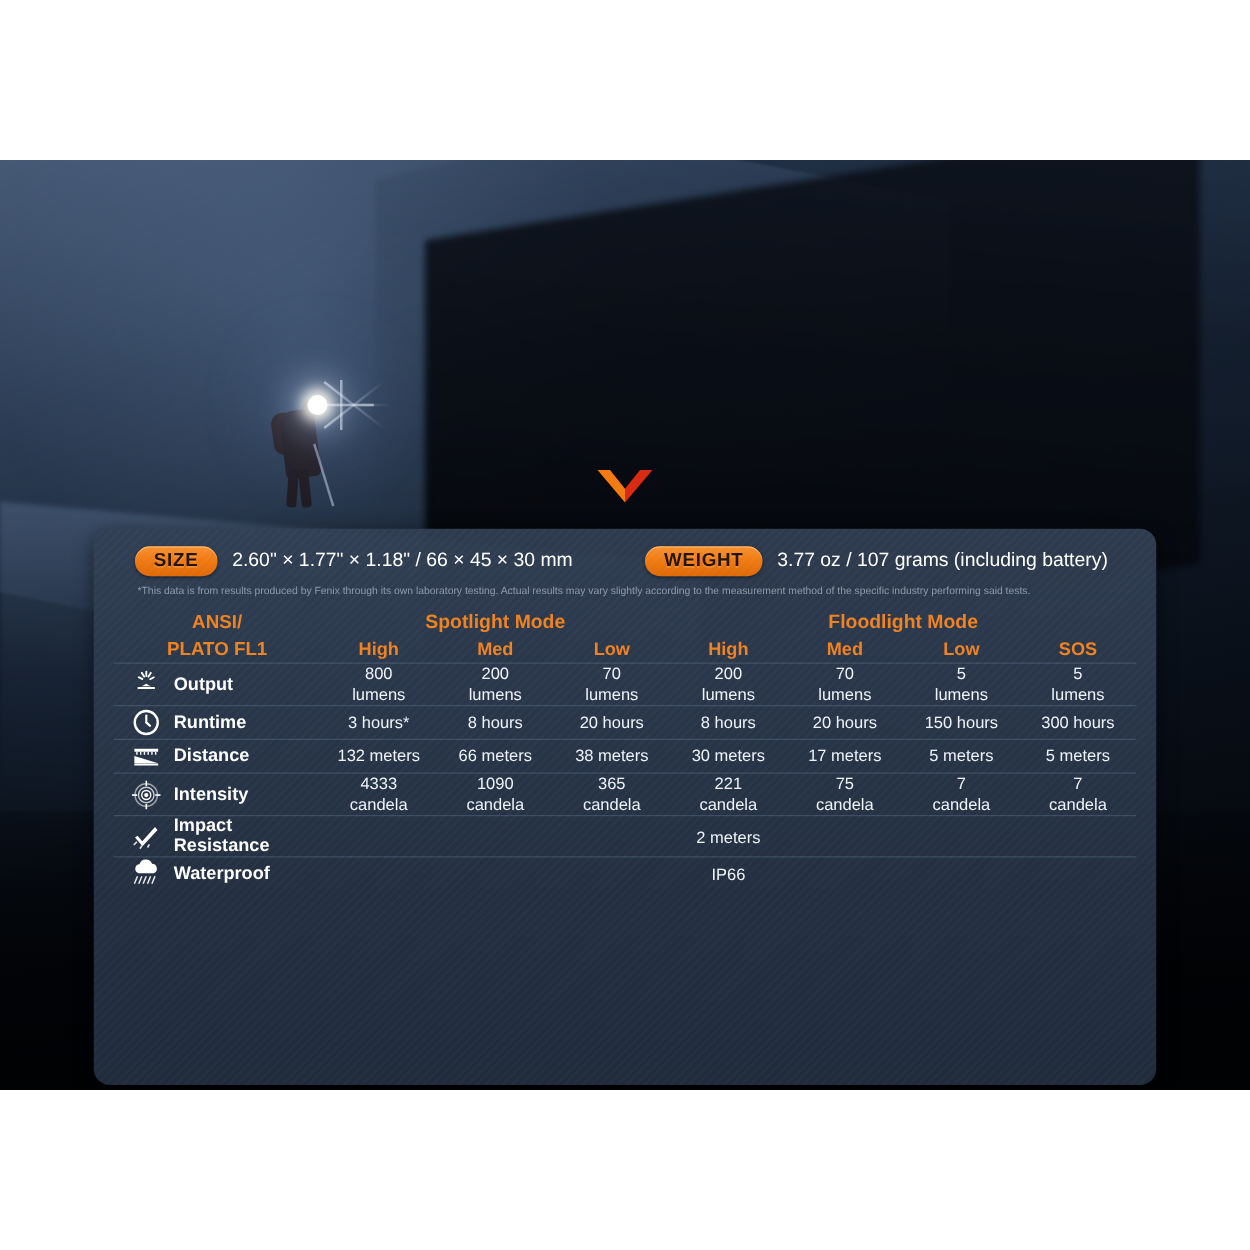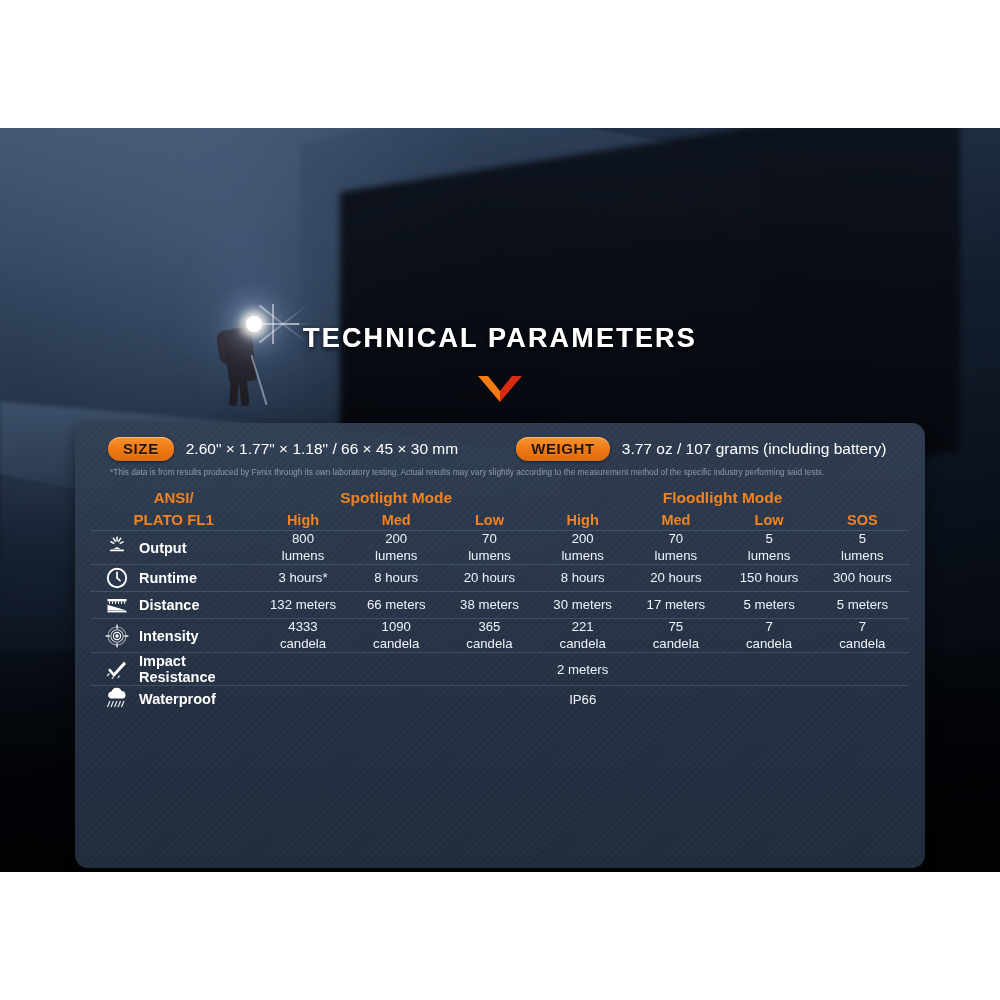--- a/index.html
+++ b/index.html
@@ -198,23 +198,20 @@
     <div class="pole"></div>
     <div class="lampray"></div>
     <div class="lampray r2"></div>
     <div class="lampray r3"></div>
     <div class="lampray r4"></div>
     <div class="lampray r5"></div>
     <div class="lampray r6"></div>
     <div class="lamp"></div>
   </div>
 
-  <div class="title-wrap">
-    <span class="title">TECHNICAL PARAMETERS</span>
-  </div>
 
   <div class="chevron-wrap">
     <span class="chevron">
       <svg width="44" height="26" viewBox="0 0 44 26">
         <polygon points="0,0 10,0 22,15 22,26" fill="#f47a12"></polygon>
         <polygon points="44,0 34,0 22,15 22,26" fill="#d92a14"></polygon>
       </svg>
     </span>
   </div>
 

